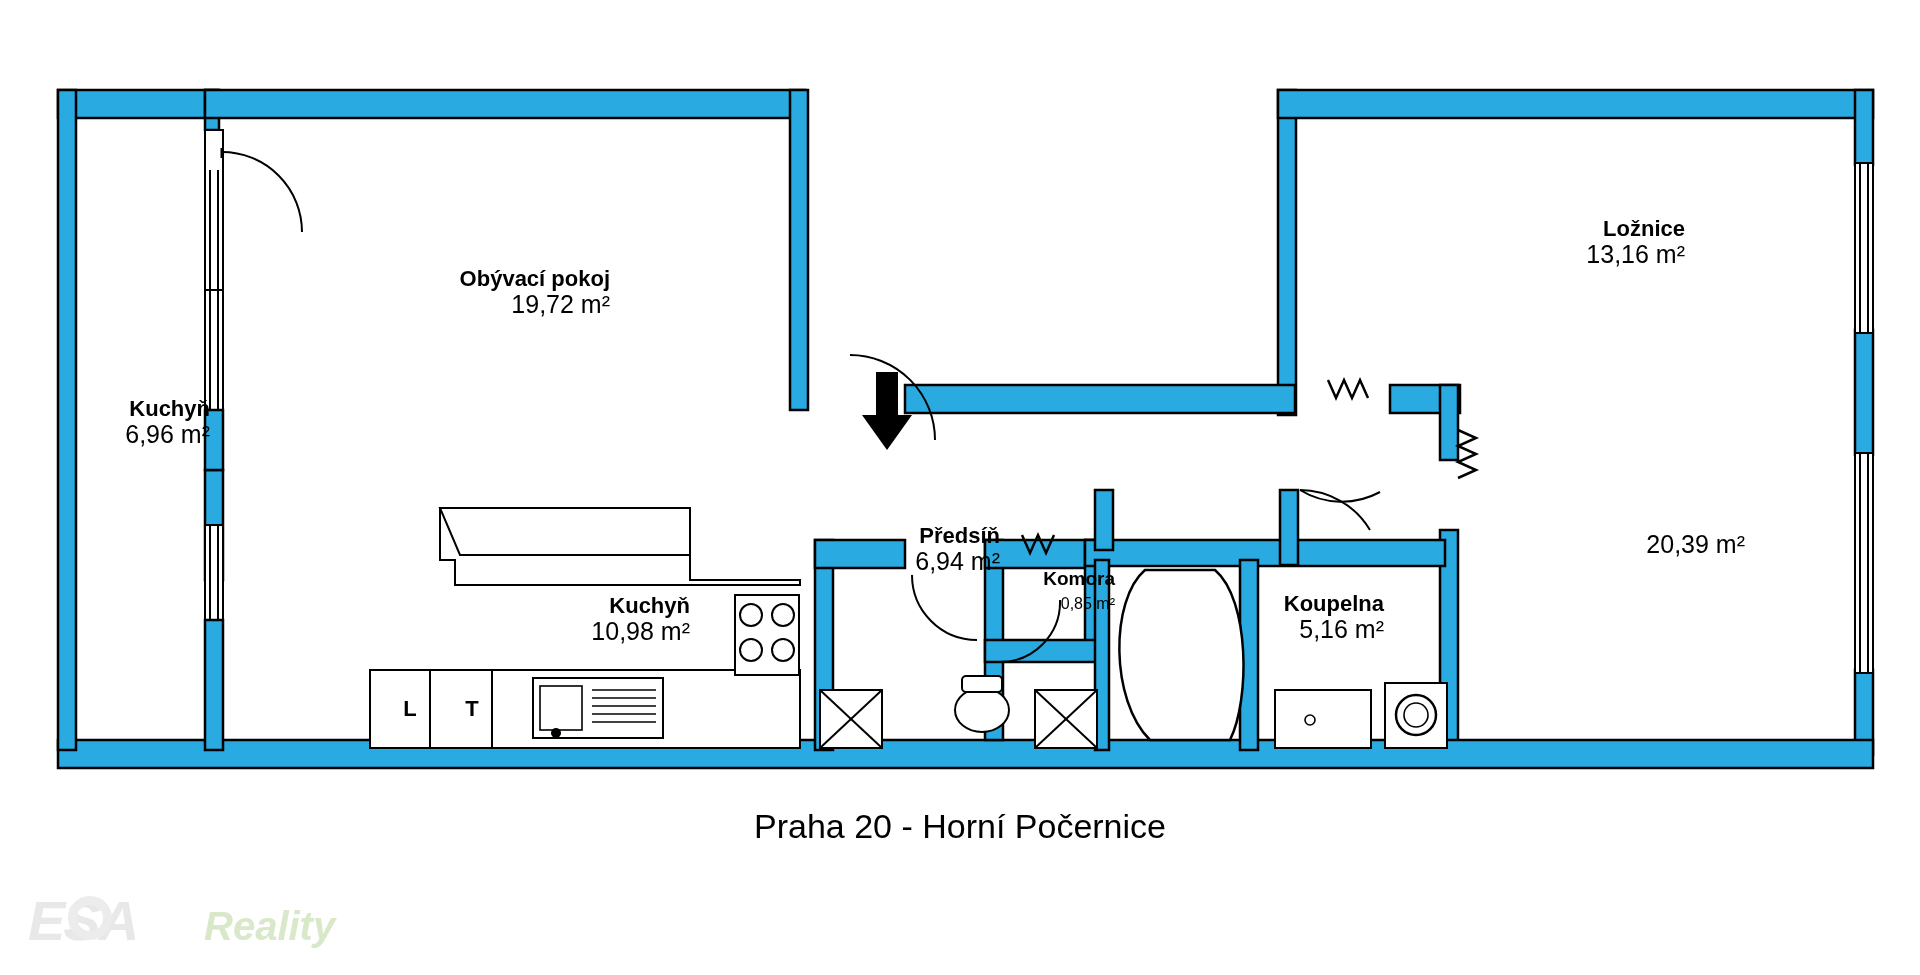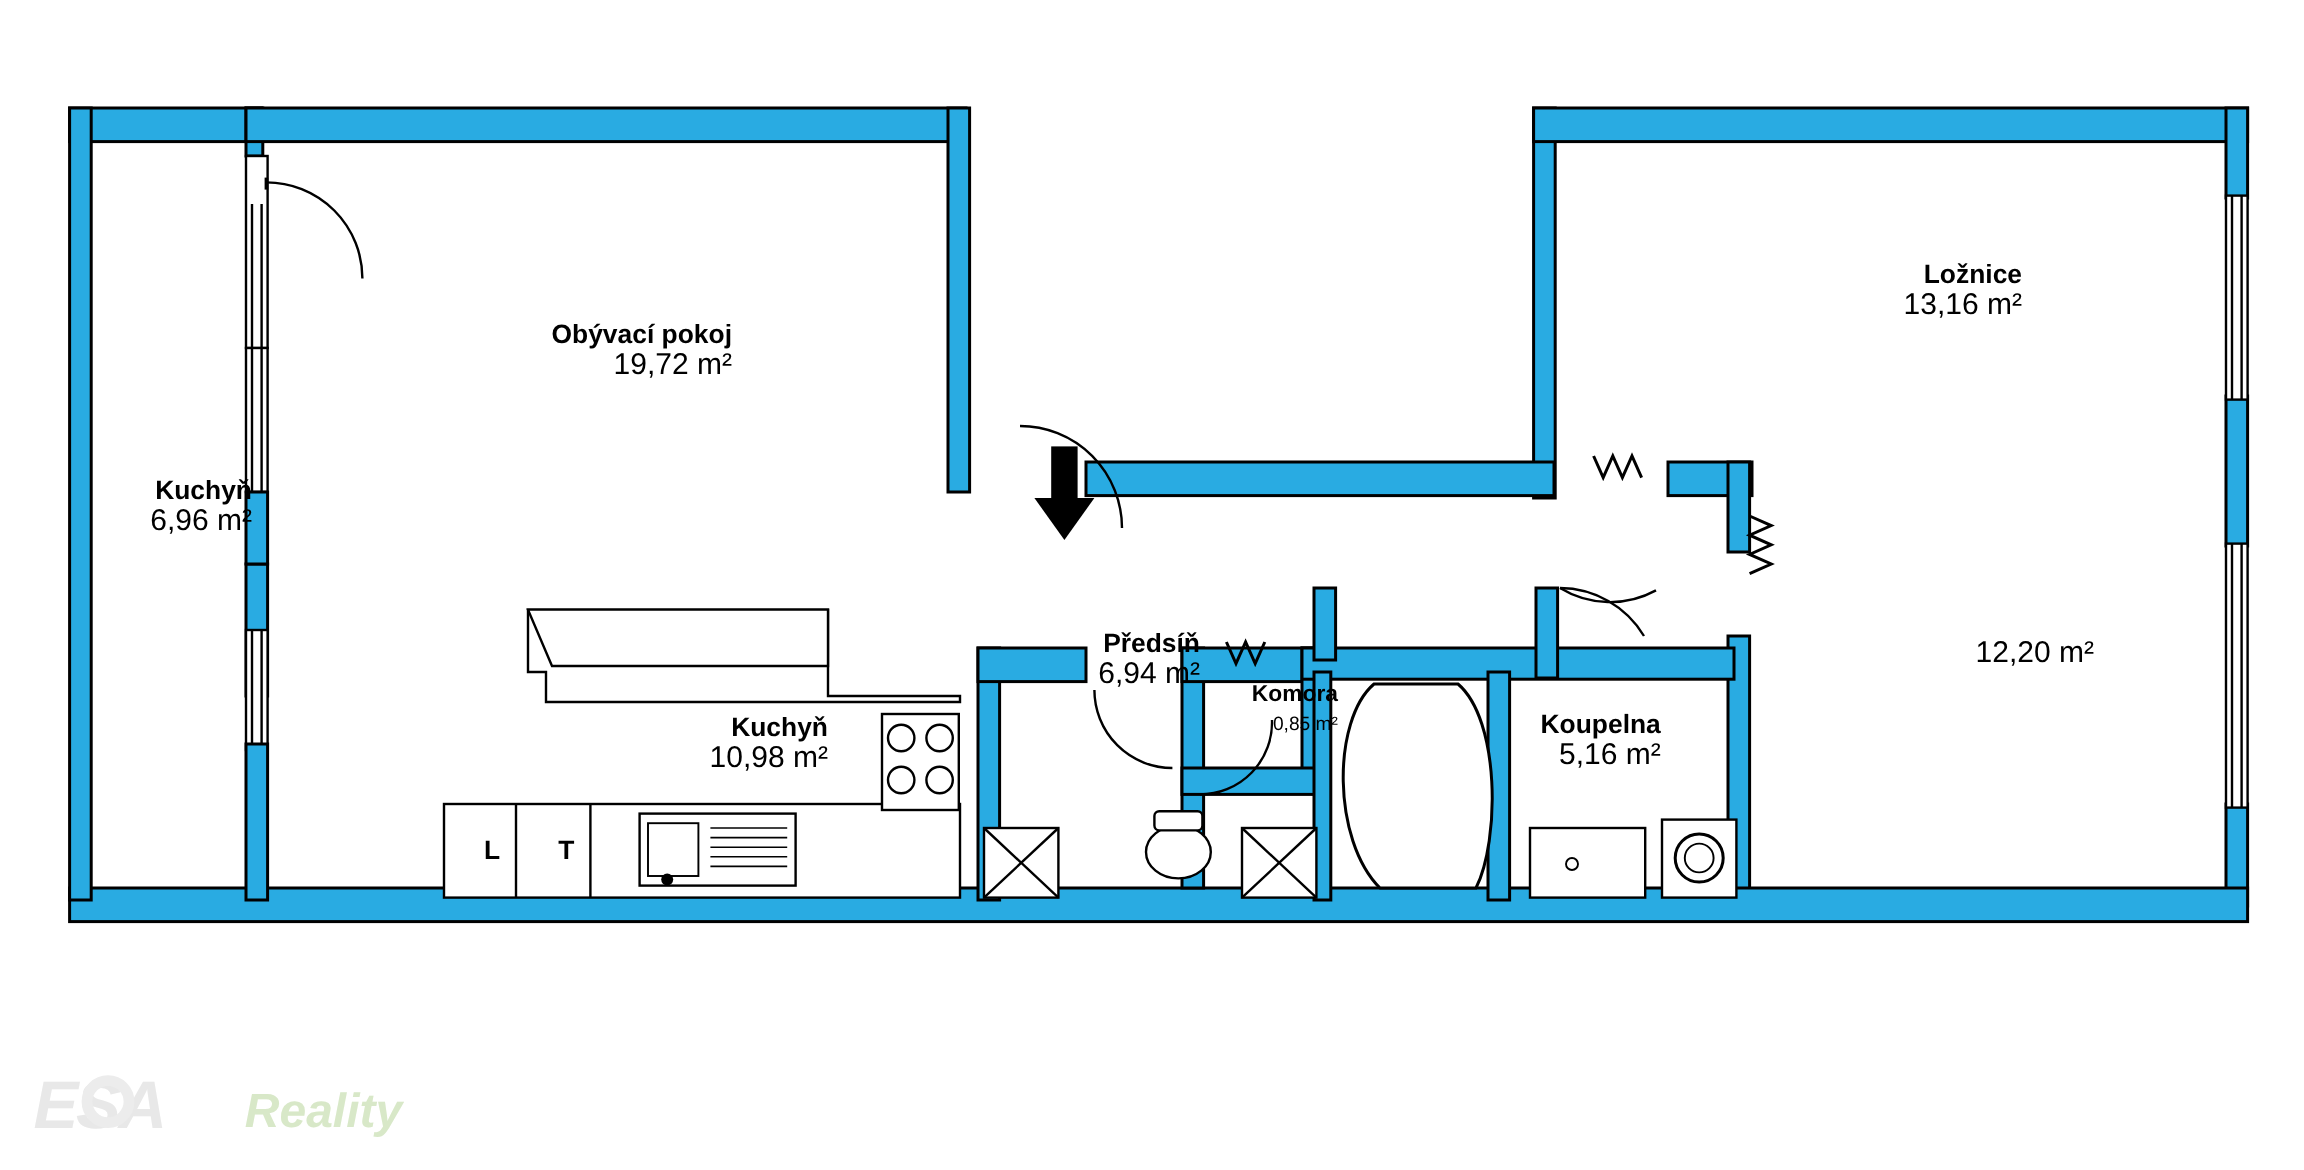--- a/index.html
+++ b/index.html
@@ -296,32 +296,33 @@
   <div class="room-name">Komora</div>
   <div class="room-area">0,85 m²</div>
 </div>
 
 <div class="room-label" style="left:1164px; top:590px; width:220px;">
   <div class="room-name">Koupelna</div>
   <div class="room-area">5,16 m²</div>
 </div>
 
 <div class="room-label" style="left:1455px; top:532px; width:290px;">
-  <div class="room-area">12,20 m²</div>
+  <div class="room-area">20,39 m²</div>
 </div>
 
 <div class="room-label" style="left:470px; top:592px; width:220px;">
   <div class="room-name">Kuchyň</div>
   <div class="room-area">10,98 m²</div>
 </div>
 
 <div class="appliance-letter" style="left:390px; top:696px; width:40px;">L</div>
 <div class="appliance-letter" style="left:452px; top:696px; width:40px;">T</div>
 
 <div class="caption">
+  <div class="caption-line2">Praha 20 - Horní Počernice</div>
 </div>
 
 <div class="logo">
   <div class="logo-esa">ESA</div>
   <div class="logo-oval"></div>
   <div class="logo-reality">Reality</div>
   <svg class="logo-house" width="60" height="60" viewBox="0 0 60 60" style="position:absolute;left:176px;top:4px;">
     <polyline points="6,30 30,8 54,30" fill="none" stroke="#d8e8c8" stroke-width="6"></polyline>
     <rect x="14" y="30" width="32" height="6" fill="#d8e8c8"></rect>
   </svg>

